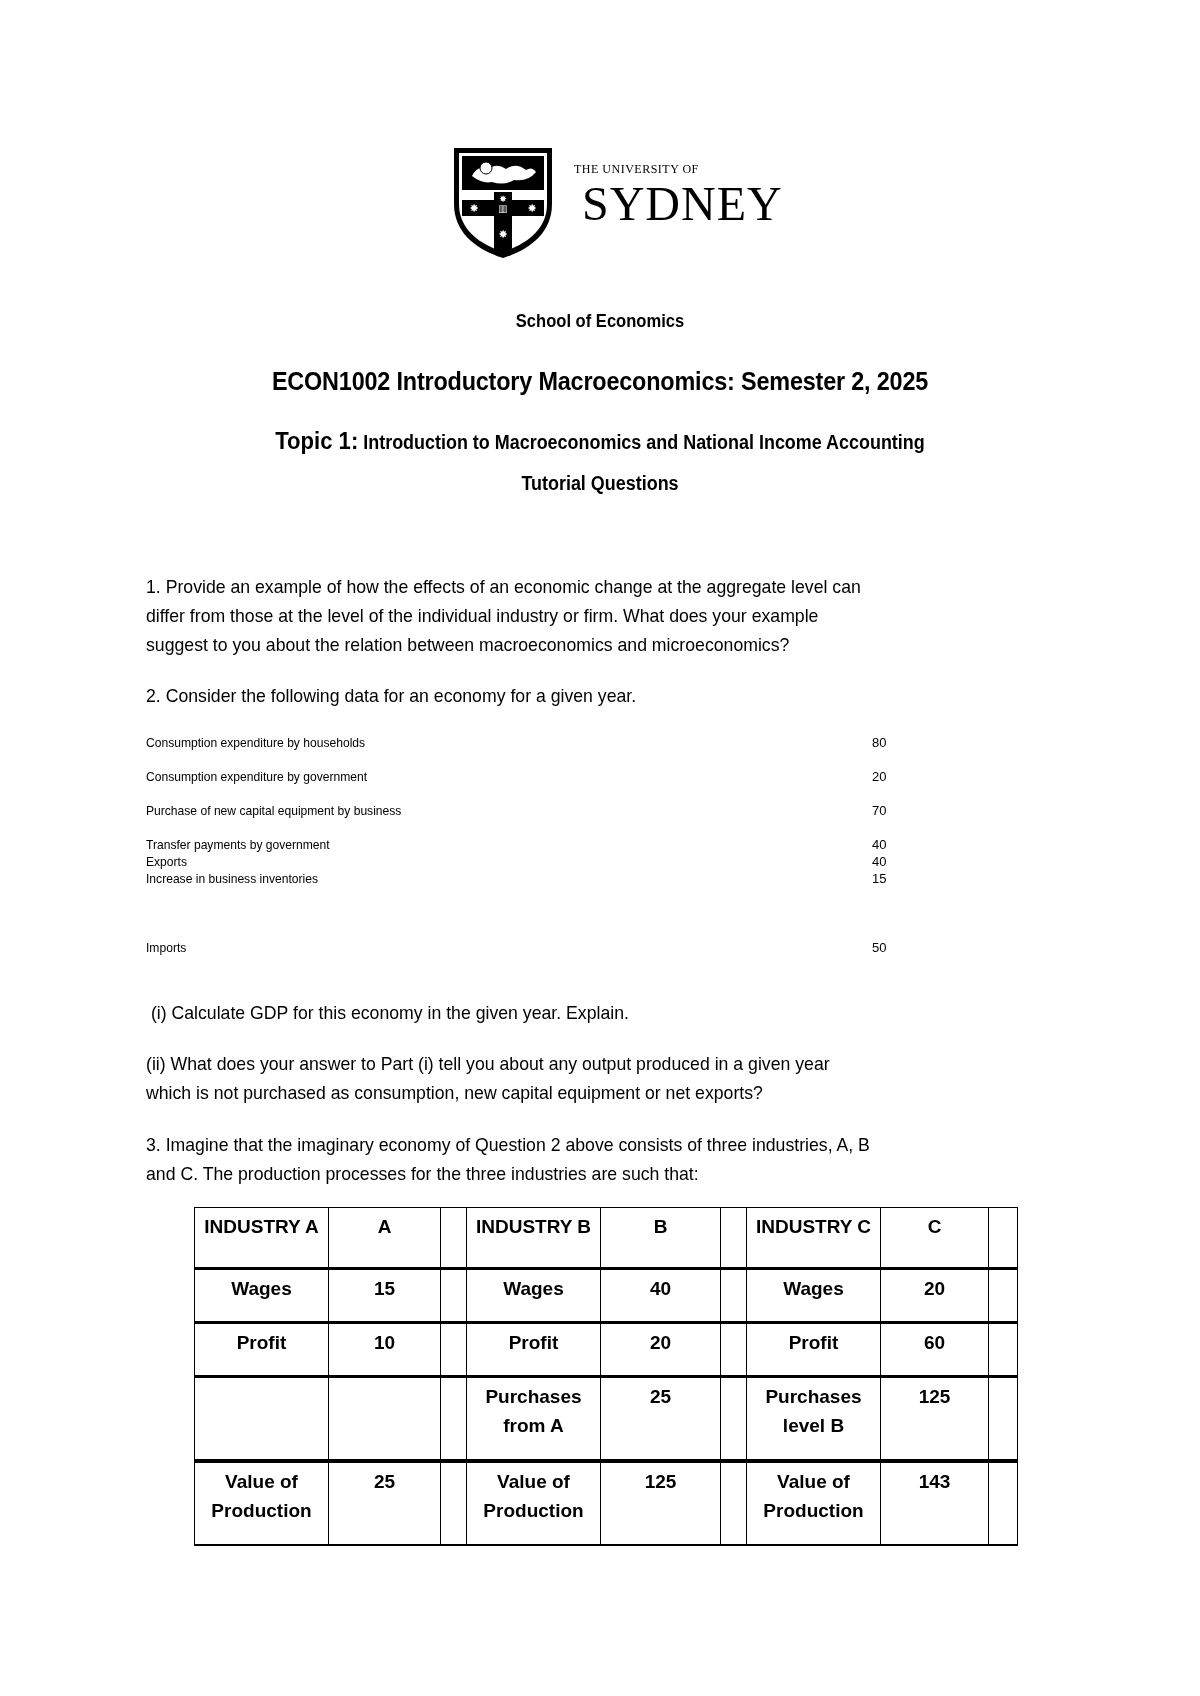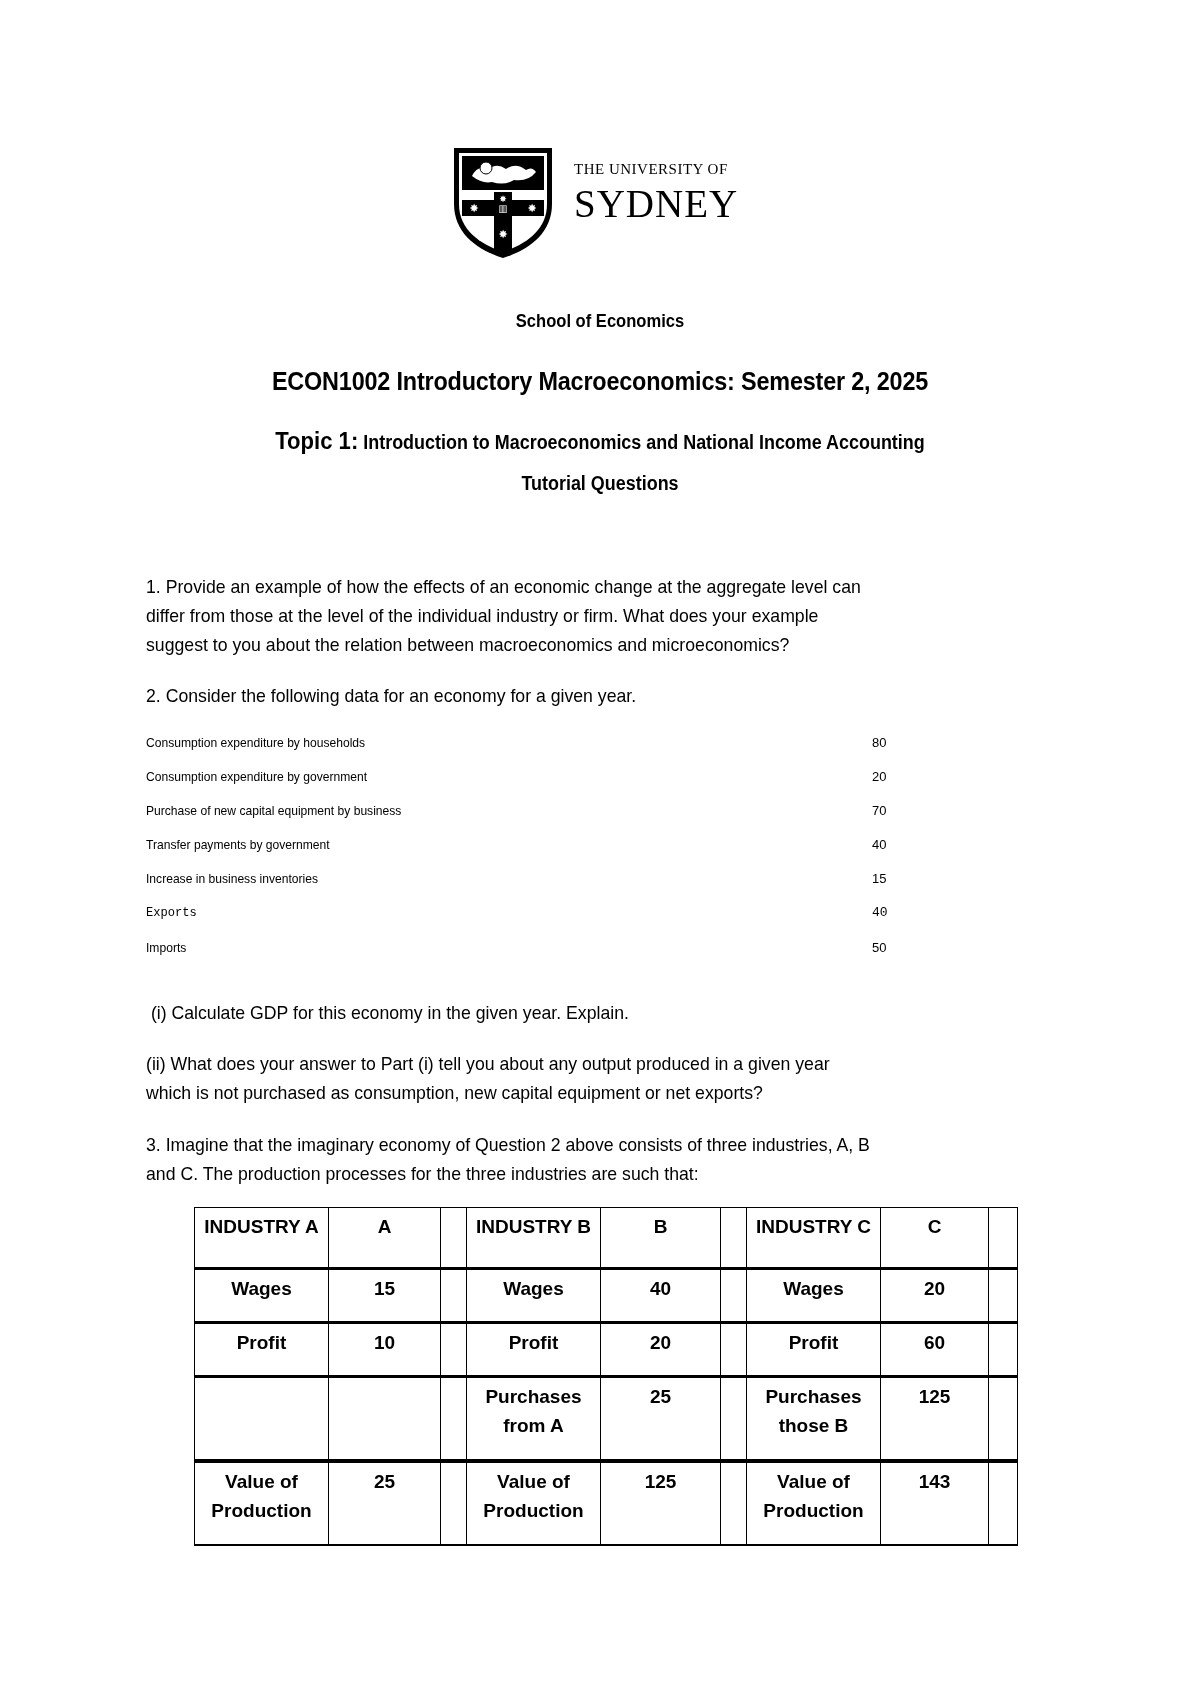--- a/index.html
+++ b/index.html
@@ -3,22 +3,22 @@
 <meta charset="utf-8">
 <style>
   html, body { margin: 0; padding: 0; background: #ffffff; }
   body {
     width: 1200px; height: 1696px; position: relative; overflow: hidden;
     font-family: "Liberation Sans", "DejaVu Sans", sans-serif; color: #000;
   }
   .abs { position: absolute; }
   .logo { left: 448px; top: 142px; width: 330px; height: 118px; }
   .logo-text { left: 574px; top: 158px; }
-  .logo-small { font-family: "Liberation Serif", serif; font-size: 15px; letter-spacing: 0.5px; line-height: 22px; white-space: nowrap; }
-  .logo-big { font-family: "Liberation Serif", serif; font-size: 39px; line-height: 48px; letter-spacing: 1px; white-space: nowrap; }
+  .logo-small { font-family: "Liberation Serif", serif; font-size: 12px; letter-spacing: 0.5px; line-height: 22px; white-space: nowrap; }
+  .logo-big { font-family: "Liberation Serif", serif; font-size: 48px; line-height: 48px; letter-spacing: 1px; white-space: nowrap; margin-left: 8px; }
   .center { left: 0; width: 1200px; text-align: center; }
   .school { top: 311px; font-size: 18px; font-weight: bold; transform: scaleX(0.92); }
   .course { top: 366px; font-size: 26px; font-weight: bold; transform: scaleX(0.9); letter-spacing: -0.2px; }
   .topic { top: 427px; font-size: 19.5px; font-weight: bold; transform: scaleX(0.92); }
   .topic .big { font-size: 24px; }
   .tut { top: 472px; font-size: 19.5px; font-weight: bold; transform: scaleX(0.92); }
   .para { left: 146px; width: 920px; font-size: 19px; line-height: 29px; transform-origin: left top; transform: scaleX(0.93); }
   .datarow { left: 146px; width: 800px; height: 34px; font-size: 13px; }
   .datarow .lbl { position: absolute; left: 0; top: 0; transform-origin: left top; transform: scaleX(0.93); white-space: nowrap; }
   .datarow .val { position: absolute; left: 726px; top: 0; }
@@ -91,21 +91,21 @@
   <span class="val">70</span>
 </div>
 <div class="abs datarow" style="top:837px;">
   <span class="lbl">Transfer payments by government</span>
   <span class="val">40</span>
 </div>
 <div class="abs datarow" style="top:871px;">
   <span class="lbl">Increase in business inventories</span>
   <span class="val">15</span>
 </div>
-<div class="abs datarow" style="top:905px;font-family:Liberation Mono, monospace;">
+<div class="abs datarow" style="top:854px;">
   <span class="lbl">Exports</span>
   <span class="val">40</span>
 </div>
 <div class="abs datarow" style="top:940px;">
   <span class="lbl">Imports</span>
   <span class="val">50</span>
 </div>
 
 <div class="abs para" style="top:998px; white-space:pre;"> (i) Calculate GDP for this economy in the given year. Explain.</div>
 <div class="abs para" style="top:1049px;">
@@ -164,21 +164,21 @@
     <td>60</td>
     <td class="gap"></td>
   </tr>
   <tr class="r-purch">
     <td></td>
     <td></td>
     <td class="gap"></td>
     <td>Purchases from A</td>
     <td>25</td>
     <td class="gap"></td>
-    <td>Purchases those B</td>
+    <td>Purchases level B</td>
     <td>125</td>
     <td class="gap"></td>
   </tr>
   <tr class="r-val">
     <td class="bold">Value of Production</td>
     <td class="bold">25</td>
     <td class="gap"></td>
     <td class="bold">Value of Production</td>
     <td class="bold">125</td>
     <td class="gap"></td>

